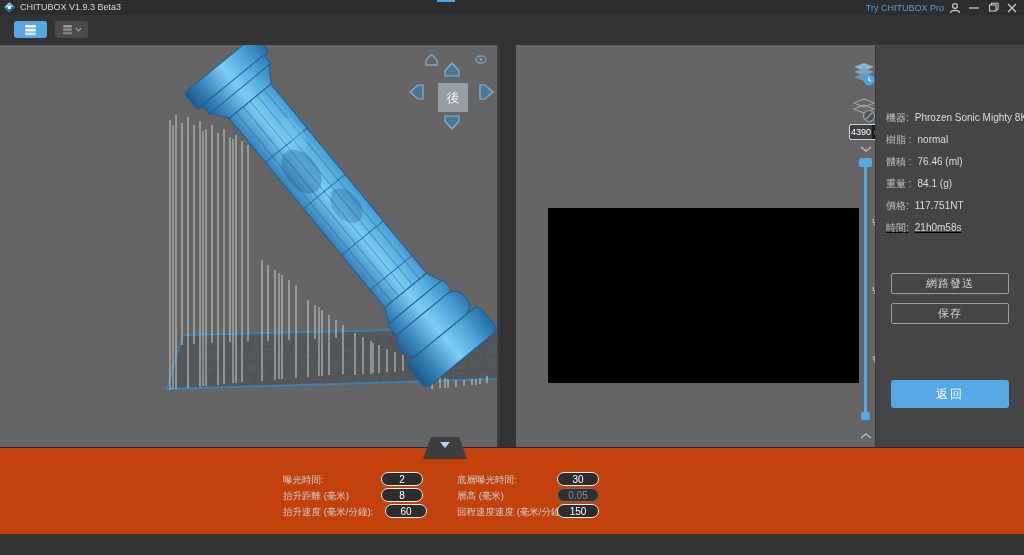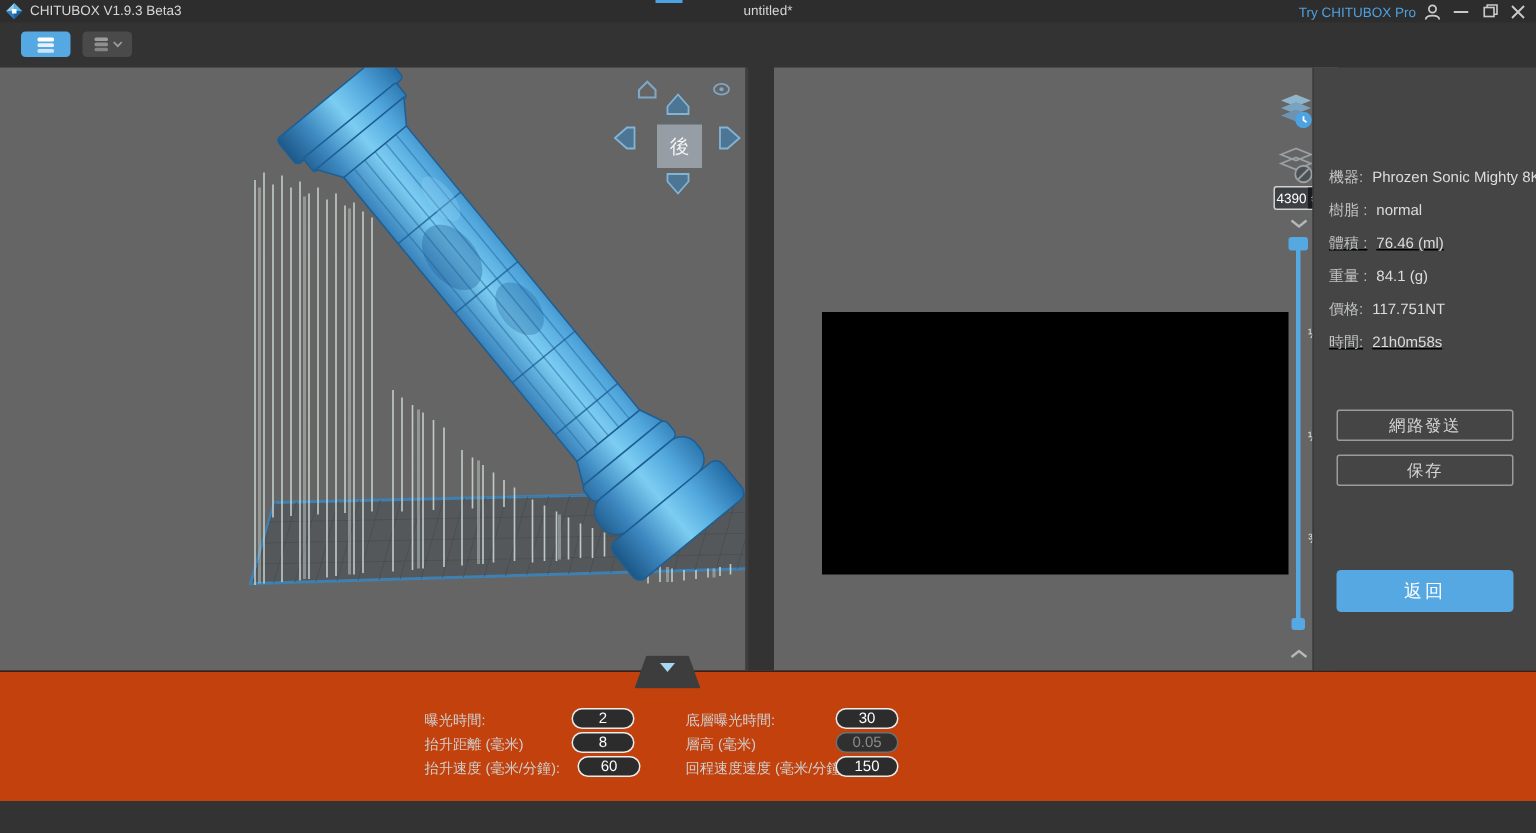--- a/index.html
+++ b/index.html
@@ -72,21 +72,20 @@
   <div id="titlebar" class="abs">
     <svg id="logo" class="abs" width="11" height="11" viewBox="0 0 11 11">
       <polygon points="5.5,0 11,5.5 5.5,5.5" fill="#5fb4e8"></polygon>
       <polygon points="11,5.5 5.5,11 5.5,5.5" fill="#1f5f9e"></polygon>
       <polygon points="5.5,11 0,5.5 5.5,5.5" fill="#2f7cc0"></polygon>
       <polygon points="0,5.5 5.5,0 5.5,5.5" fill="#8fd0f0"></polygon>
       <rect x="4" y="4" width="3" height="3" fill="#fff"></rect>
     </svg>
     <span id="app-title" class="abs">CHITUBOX V1.9.3 Beta3</span>
     <div id="tab-accent" class="abs"></div>
-    <span id="doc-title" class="abs">untitled*</span>
     <div id="titlebar-right">
       <span id="pro-link">Try CHITUBOX Pro</span>
       <span class="win-ctl">
         <svg width="12" height="12" viewBox="0 0 12 12">
             <circle cx="6" cy="4" r="2.4" fill="none" stroke="#c9c9c9" stroke-width="1.2"></circle>
             <path d="M1.5 11 C1.5 7.6 10.5 7.6 10.5 11" fill="none" stroke="#c9c9c9" stroke-width="1.2"></path>
           </svg>
       </span>
       <span class="win-ctl">
         <svg width="10" height="10" viewBox="0 0 10 10">
@@ -245,21 +244,21 @@
         </svg>
     </div>
 
     <div id="sidebar" class="abs">
       <div class="info-row" style="top:66px;">
         <span class="info-label">機器:</span><span class="info-value">Phrozen Sonic Mighty 8K</span>
       </div>
       <div class="info-row" style="top:88px;">
         <span class="info-label">樹脂 :</span><span class="info-value">normal</span>
       </div>
-      <div class="info-row" style="top:110px;text-decoration:underline;">
+      <div class="info-row" style="top:110px;">
         <span class="info-label">體積 :</span><span class="info-value">76.46  (ml)</span>
       </div>
       <div class="info-row" style="top:132px;">
         <span class="info-label">重量 :</span><span class="info-value">84.1  (g)</span>
       </div>
       <div class="info-row" style="top:154px;">
         <span class="info-label">價格:</span><span class="info-value">117.751NT</span>
       </div>
       <div class="info-row" style="top:176px;text-decoration:underline;">
         <span class="info-label">時間:</span><span class="info-value">21h0m58s</span>

